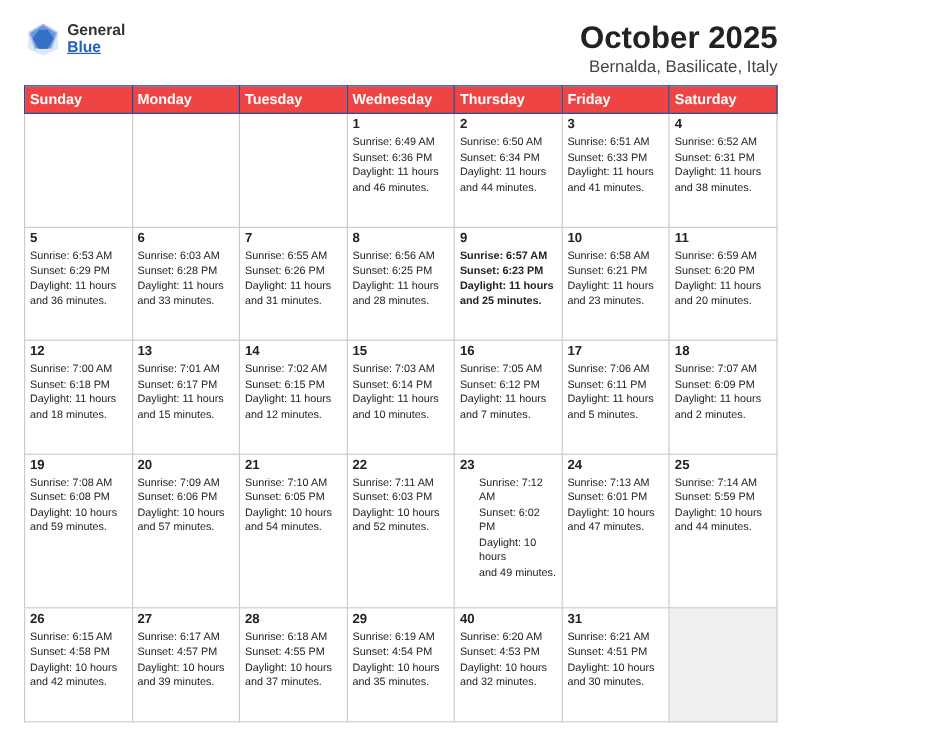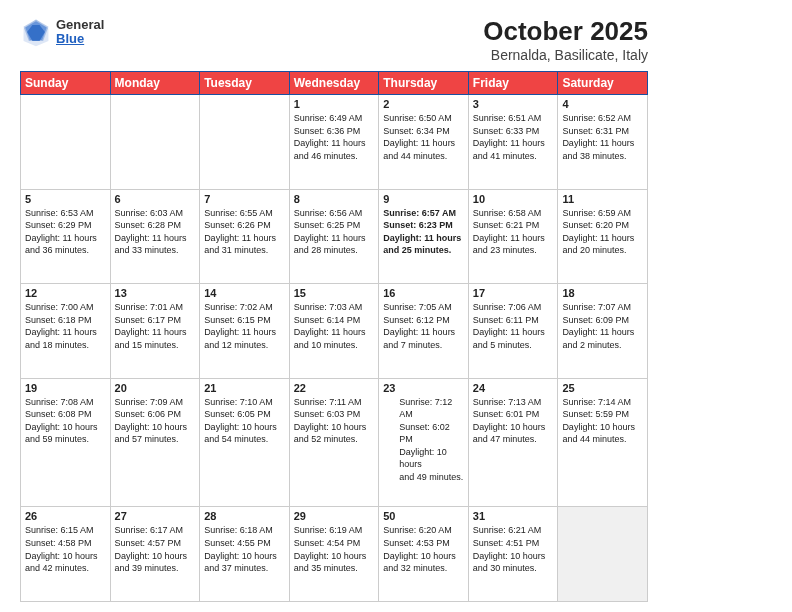--- a/index.html
+++ b/index.html
@@ -338,21 +338,21 @@
 and 37 minutes.</div>
           </td>
           <td>
             <span class="day-number">29</span>
             <div class="day-info" style="white-space: pre-line;">Sunrise: 6:19 AM
 Sunset: 4:54 PM
 Daylight: 10 hours
 and 35 minutes.</div>
           </td>
           <td>
-            <span class="day-number">50</span>
+            <span class="day-number">40</span>
             <div class="day-info" style="white-space: pre-line;">Sunrise: 6:20 AM
 Sunset: 4:53 PM
 Daylight: 10 hours
 and 32 minutes.</div>
           </td>
           <td>
             <span class="day-number">31</span>
             <div class="day-info" style="white-space: pre-line;">Sunrise: 6:21 AM
 Sunset: 4:51 PM
 Daylight: 10 hours

